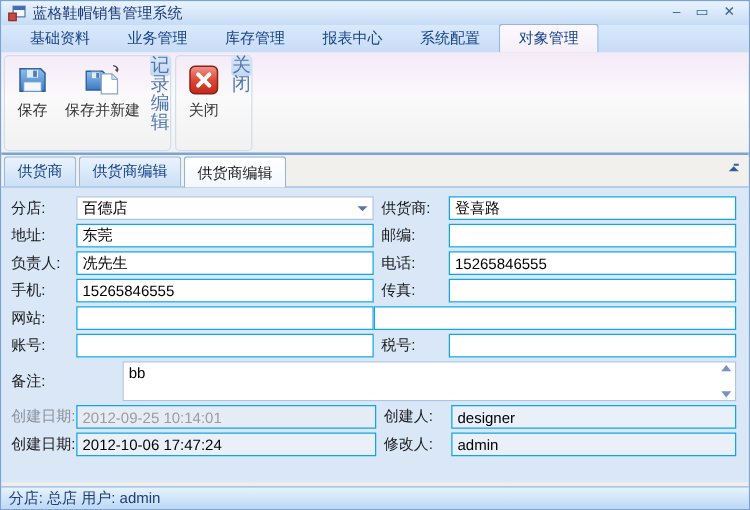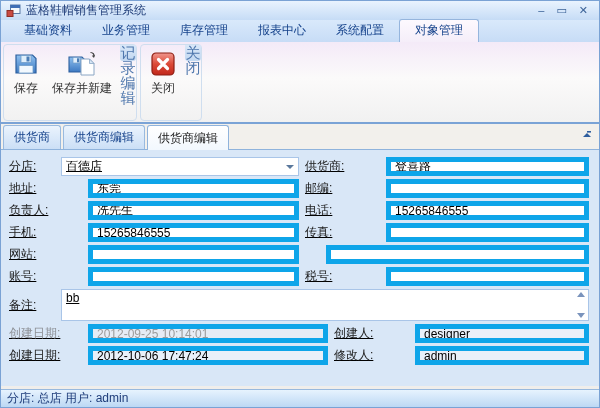--- a/index.html
+++ b/index.html
@@ -28,39 +28,39 @@
   .rgroup-caption { height:16px; flex:0 0 16px; background:linear-gradient(#d9e7f8,#c2d8f1); border-radius:0 0 3px 3px; text-align:center; font-size:15px; color:#4f77ad; line-height:15px; }
 
   
   .doc-tabstrip { height:25px; flex:0 0 25px; background:#f2f0ec; display:flex; align-items:flex-end; padding:0 4px 0 2px; position:relative; }
   .dtab { color:#15428b; background:linear-gradient(#eaf3fd,#cbdff6); border:1px solid #99badf; border-bottom:none; border-radius:3px 3px 0 0; padding:3px 10px 3px 10px; margin-right:2px; white-space:nowrap; }
   .dtab.active { background:linear-gradient(#ffffff,#f2f8fe); color:#1a1a1a; padding-top:4px; margin-bottom:-1px; border-color:#8fb3dc; }
   .collapse-btn { position:absolute; right:7px; top:6px; width:10px; height:10px; cursor:default; }
 
   
   .workspace { flex:1 1 auto; background:#d9e7f7; border-top:1px solid #8fb3dc; padding:7px 10px 0 8px; overflow:hidden; }
-  .frow { display:flex; align-items:center; margin-bottom:3px;text-decoration:underline; }
+  .frow { display:flex; align-items:center; margin-bottom:3px; }
   .flabel { color:#1a1a1a; white-space:nowrap; }
   .flabel.w1 { flex:0 0 52px; }
   .flabel.w2 { flex:0 0 60px; padding-left:6px; }
   .fcell1 { flex:0 0 238px; display:flex; }
   .fcell2 { flex:1 1 auto; display:flex; }
-  .tbox { width:100%; height:19px; border:5px solid #0ea5e9; background:#fff; font-family:"Liberation Sans","DejaVu Sans",sans-serif; font-size:12px; padding:0 4px; color:#000; outline:none;margin-left:27px; }
+  .tbox { width:100%; height:19px; border:1px solid #0ea5e9; background:#fff; font-family:"Liberation Sans","DejaVu Sans",sans-serif; font-size:12px; padding:0 4px; color:#000; outline:none; }
   .tbox.ro { background:#e9f0f9; }
   .tbox.disabled { background:#e6ecf5; color:#9b9b9b; }
   .flabel.disabled { color:#8d9096; }
   .tbox.short { width:240px; }
 
   
   .combobox { width:100%; height:19px; border:1px solid #a9c5e8; background:#fff; display:flex; align-items:center; padding:0 2px 0 4px;gap:12px; }
   .combo-text { flex:1; color:#000; }
   .combo-arrow { width:0; height:0; border-left:4px solid transparent; border-right:4px solid transparent; border-top:4px solid #5a789c; margin-right:2px; }
 
   
-  .frow.remark { align-items:stretch; height:32px; }
+  .frow.remark { align-items:stretch; height:32px;gap:37px; }
   .frow.remark .flabel { align-self:center; }
   .memo { flex:1; border:1px solid #a9c5e8; background:#fff; display:flex; }
   .memo-text { flex:1; padding:1px 4px; color:#000; overflow:hidden; }
   .memo-scroll { flex:0 0 15px; display:flex; flex-direction:column; justify-content:space-between; align-items:center; padding:2px 0; }
   .sarrow-up { width:0; height:0; border-left:4px solid transparent; border-right:4px solid transparent; border-bottom:5px solid #7a93bc; }
   .sarrow-down { width:0; height:0; border-left:4px solid transparent; border-right:4px solid transparent; border-top:5px solid #7a93bc; }
 
   
   .bottom-gap { height:3px; flex:0 0 3px; background:#f0eeeb; }
   .statusbar { height:18px; flex:0 0 18px; background:linear-gradient(#e7f3fe,#bcd8f4); border-top:1px solid #98b9de; display:flex; align-items:center; padding-left:6px; color:#1f3d7a; }

